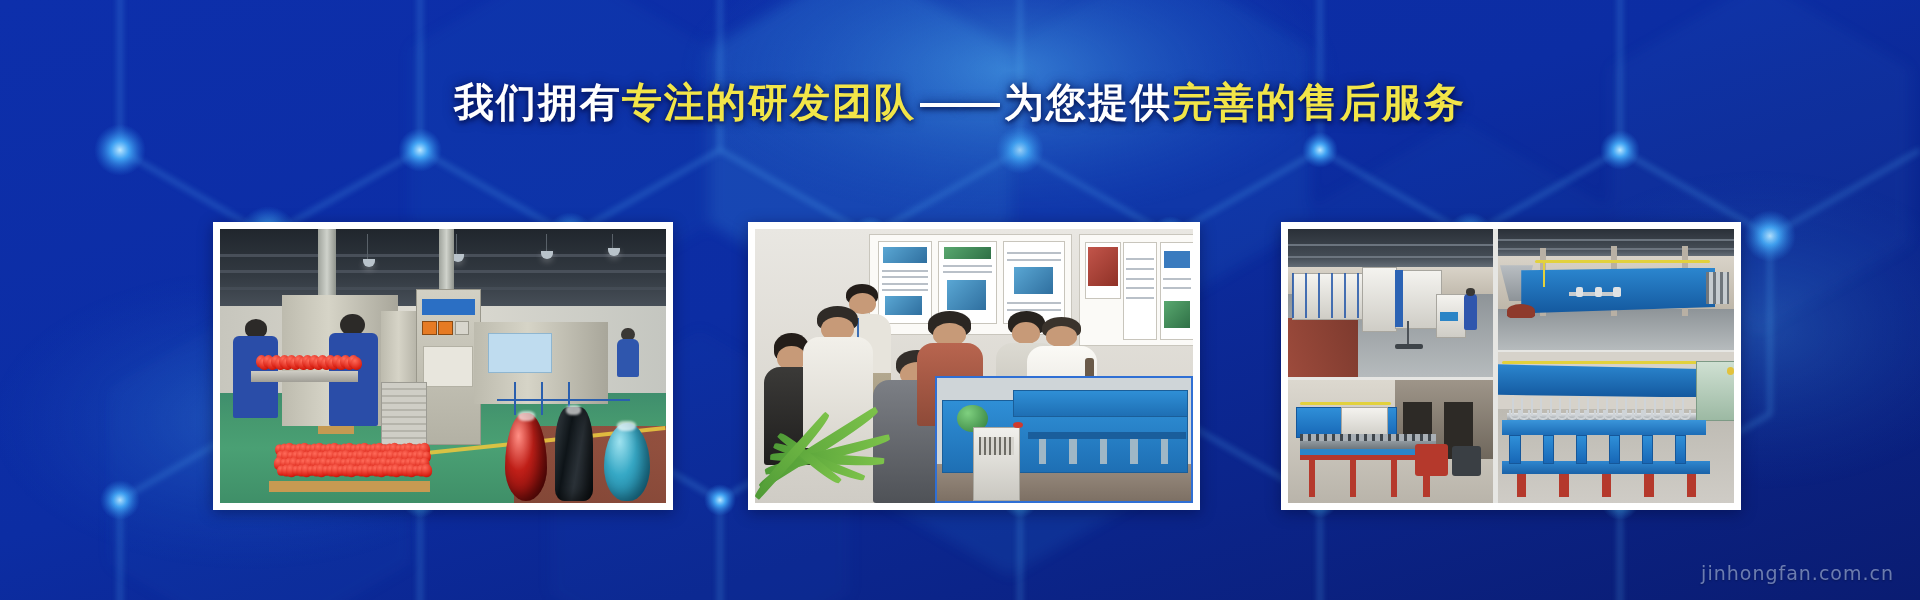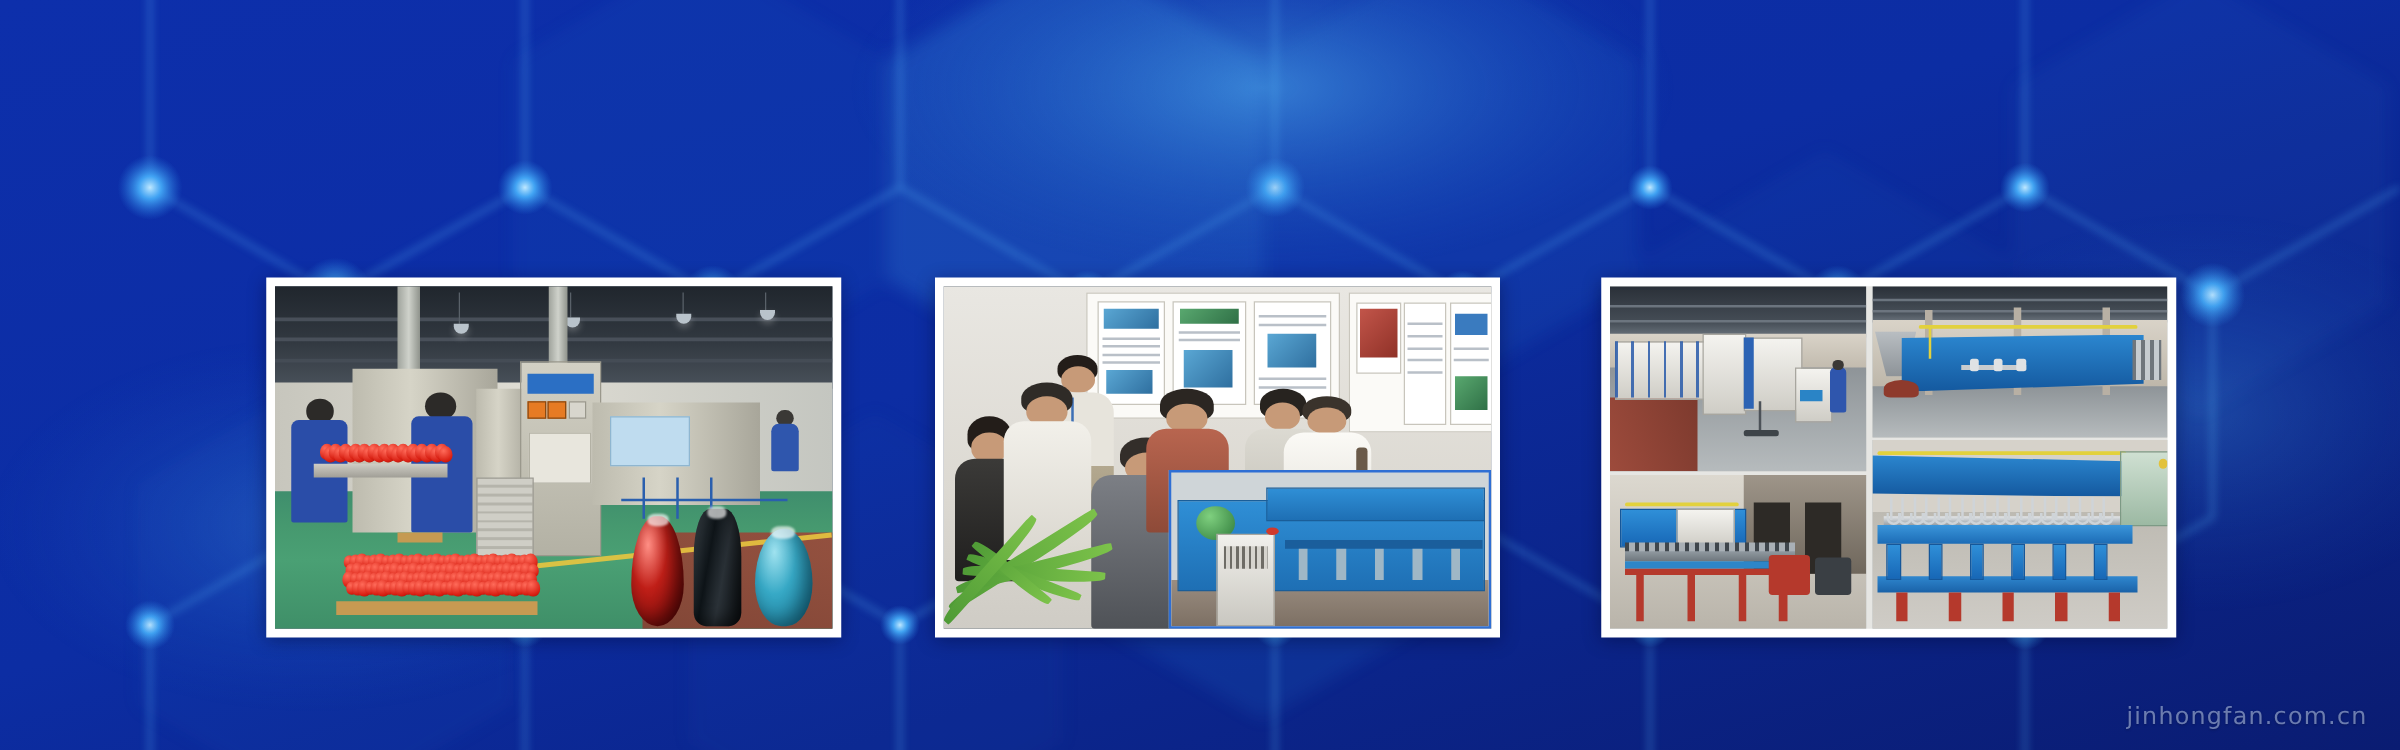--- a/index.html
+++ b/index.html
@@ -224,20 +224,23 @@
         <circle cx="1020" cy="500" r="18" fill="url(#node)"></circle>
         <circle cx="720" cy="500" r="16" fill="url(#node)"></circle>
       </g>
 
       <ellipse cx="1010" cy="70" rx="330" ry="150" fill="url(#bigglow)"></ellipse>
       <ellipse cx="250" cy="420" rx="260" ry="150" fill="url(#bigglow)" opacity=".5"></ellipse>
       <ellipse cx="1760" cy="330" rx="240" ry="160" fill="url(#bigglow)" opacity=".45"></ellipse>
     </svg>
   </div>
 
+  <div class="headline">
+    <span class="h-white">我们拥有</span><span class="h-yellow">专注的研发团队</span><span class="h-dash">——</span><span class="h-white">为您提供</span><span class="h-yellow">完善的售后服务</span>
+  </div>
 
   <div class="panels">
 
     <div class="panel" id="panel-1">
       <div class="pic p1">
         <div class="p1-ceiling"></div>
         <div class="p1-beam" style="left:0;top:9%;width:100%;"></div>
         <div class="p1-beam" style="left:0;top:15%;width:100%;"></div>
         <div class="p1-beam" style="left:0;top:21%;width:100%;opacity:.5;"></div>
         <div class="p1-lampstem" style="left:33%;top:2%;height:9%;"></div>

